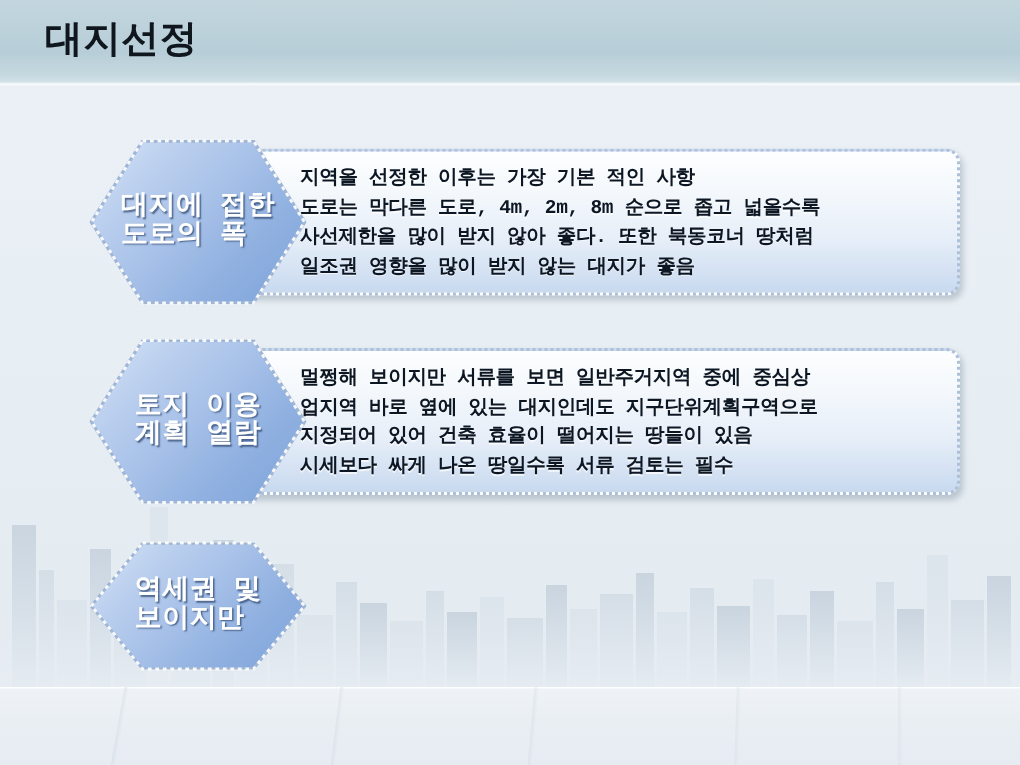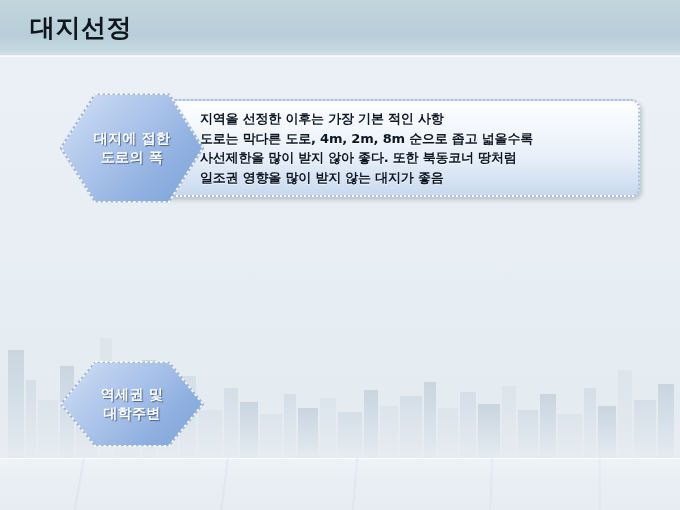--- a/index.html
+++ b/index.html
@@ -22,20 +22,21 @@
     width: 680px;
     height: 510px;
     overflow: hidden;
     background:
       linear-gradient(180deg,
         #e9eff4 0%,
         #eaf0f5 18%,
         #e7eef3 55%,
         #e4ebf1 78%,
         #e9eef3 100%);
+    font-family: Liberation Mono, monospace;
   }
 
   
   .skyline {
     position: absolute;
     left: 0;
     right: 0;
     top: 300px;
     height: 158px;
     overflow: hidden;
@@ -177,22 +178,21 @@
     position: absolute;
     inset: -3px;
     pointer-events: none;
   }
   .hex-label {
     position: absolute;
     inset: 0;
     display: flex;
     align-items: center;
     justify-content: center;
-    text-align: center;
-    font-size: 14px;
+    font-size: 18px;
     font-weight: bold;
     color: #ffffff;
     line-height: 19px;
     letter-spacing: 0.3px;
     white-space: pre-line;
     text-shadow: 1px 1px 1px rgba(44,70,110,0.75);
     z-index: 4;
   }
 </style>
 </head>
@@ -258,28 +258,47 @@
       <div class="hex-dots">
         <svg width="146" height="112" viewBox="0 0 146 112" preserveAspectRatio="none">
           <polygon points="36,2 110,2 144,56 110,110 36,110 2,56" fill="none" stroke="#ffffff" stroke-width="2" stroke-dasharray="2.5 2.5" opacity="0.9"></polygon>
         </svg>
       </div>
       <div class="hex-label">대지에 접한
 도로의 폭</div>
     </div>
   </div>
 
+  <div class="row row-2">
+    <div class="panel">
+      <div class="panel-text">멀쩡해 보이지만 서류를 보면 일반주거지역 중에 중심상
+업지역 바로 옆에 있는 대지인데도 지구단위계획구역으로
+지정되어 있어 건축 효율이 떨어지는 땅들이 있음
+시세보다 싸게 나온 땅일수록 서류 검토는 필수</div>
+    </div>
+    <div class="hex">
+      <div class="hex-border"></div>
+      <div class="hex-shape"></div>
+      <div class="hex-dots">
+        <svg width="146" height="112" viewBox="0 0 146 112" preserveAspectRatio="none">
+          <polygon points="36,2 110,2 144,56 110,110 36,110 2,56" fill="none" stroke="#ffffff" stroke-width="2" stroke-dasharray="2.5 2.5" opacity="0.9"></polygon>
+        </svg>
+      </div>
+      <div class="hex-label">토지 이용
+계획 열람</div>
+    </div>
+  </div>
 
   <div class="row row-3">
     <div class="hex">
       <div class="hex-border"></div>
       <div class="hex-shape"></div>
       <div class="hex-dots">
         <svg width="146" height="88" viewBox="0 0 146 88" preserveAspectRatio="none">
           <polygon points="36,2 110,2 144,44 110,86 36,86 2,44" fill="none" stroke="#ffffff" stroke-width="2" stroke-dasharray="2.5 2.5" opacity="0.9"></polygon>
         </svg>
       </div>
       <div class="hex-label">역세권 및
-대학주변</div>
+보이지만</div>
     </div>
   </div>
 
 </div>
 
 </body></html>

